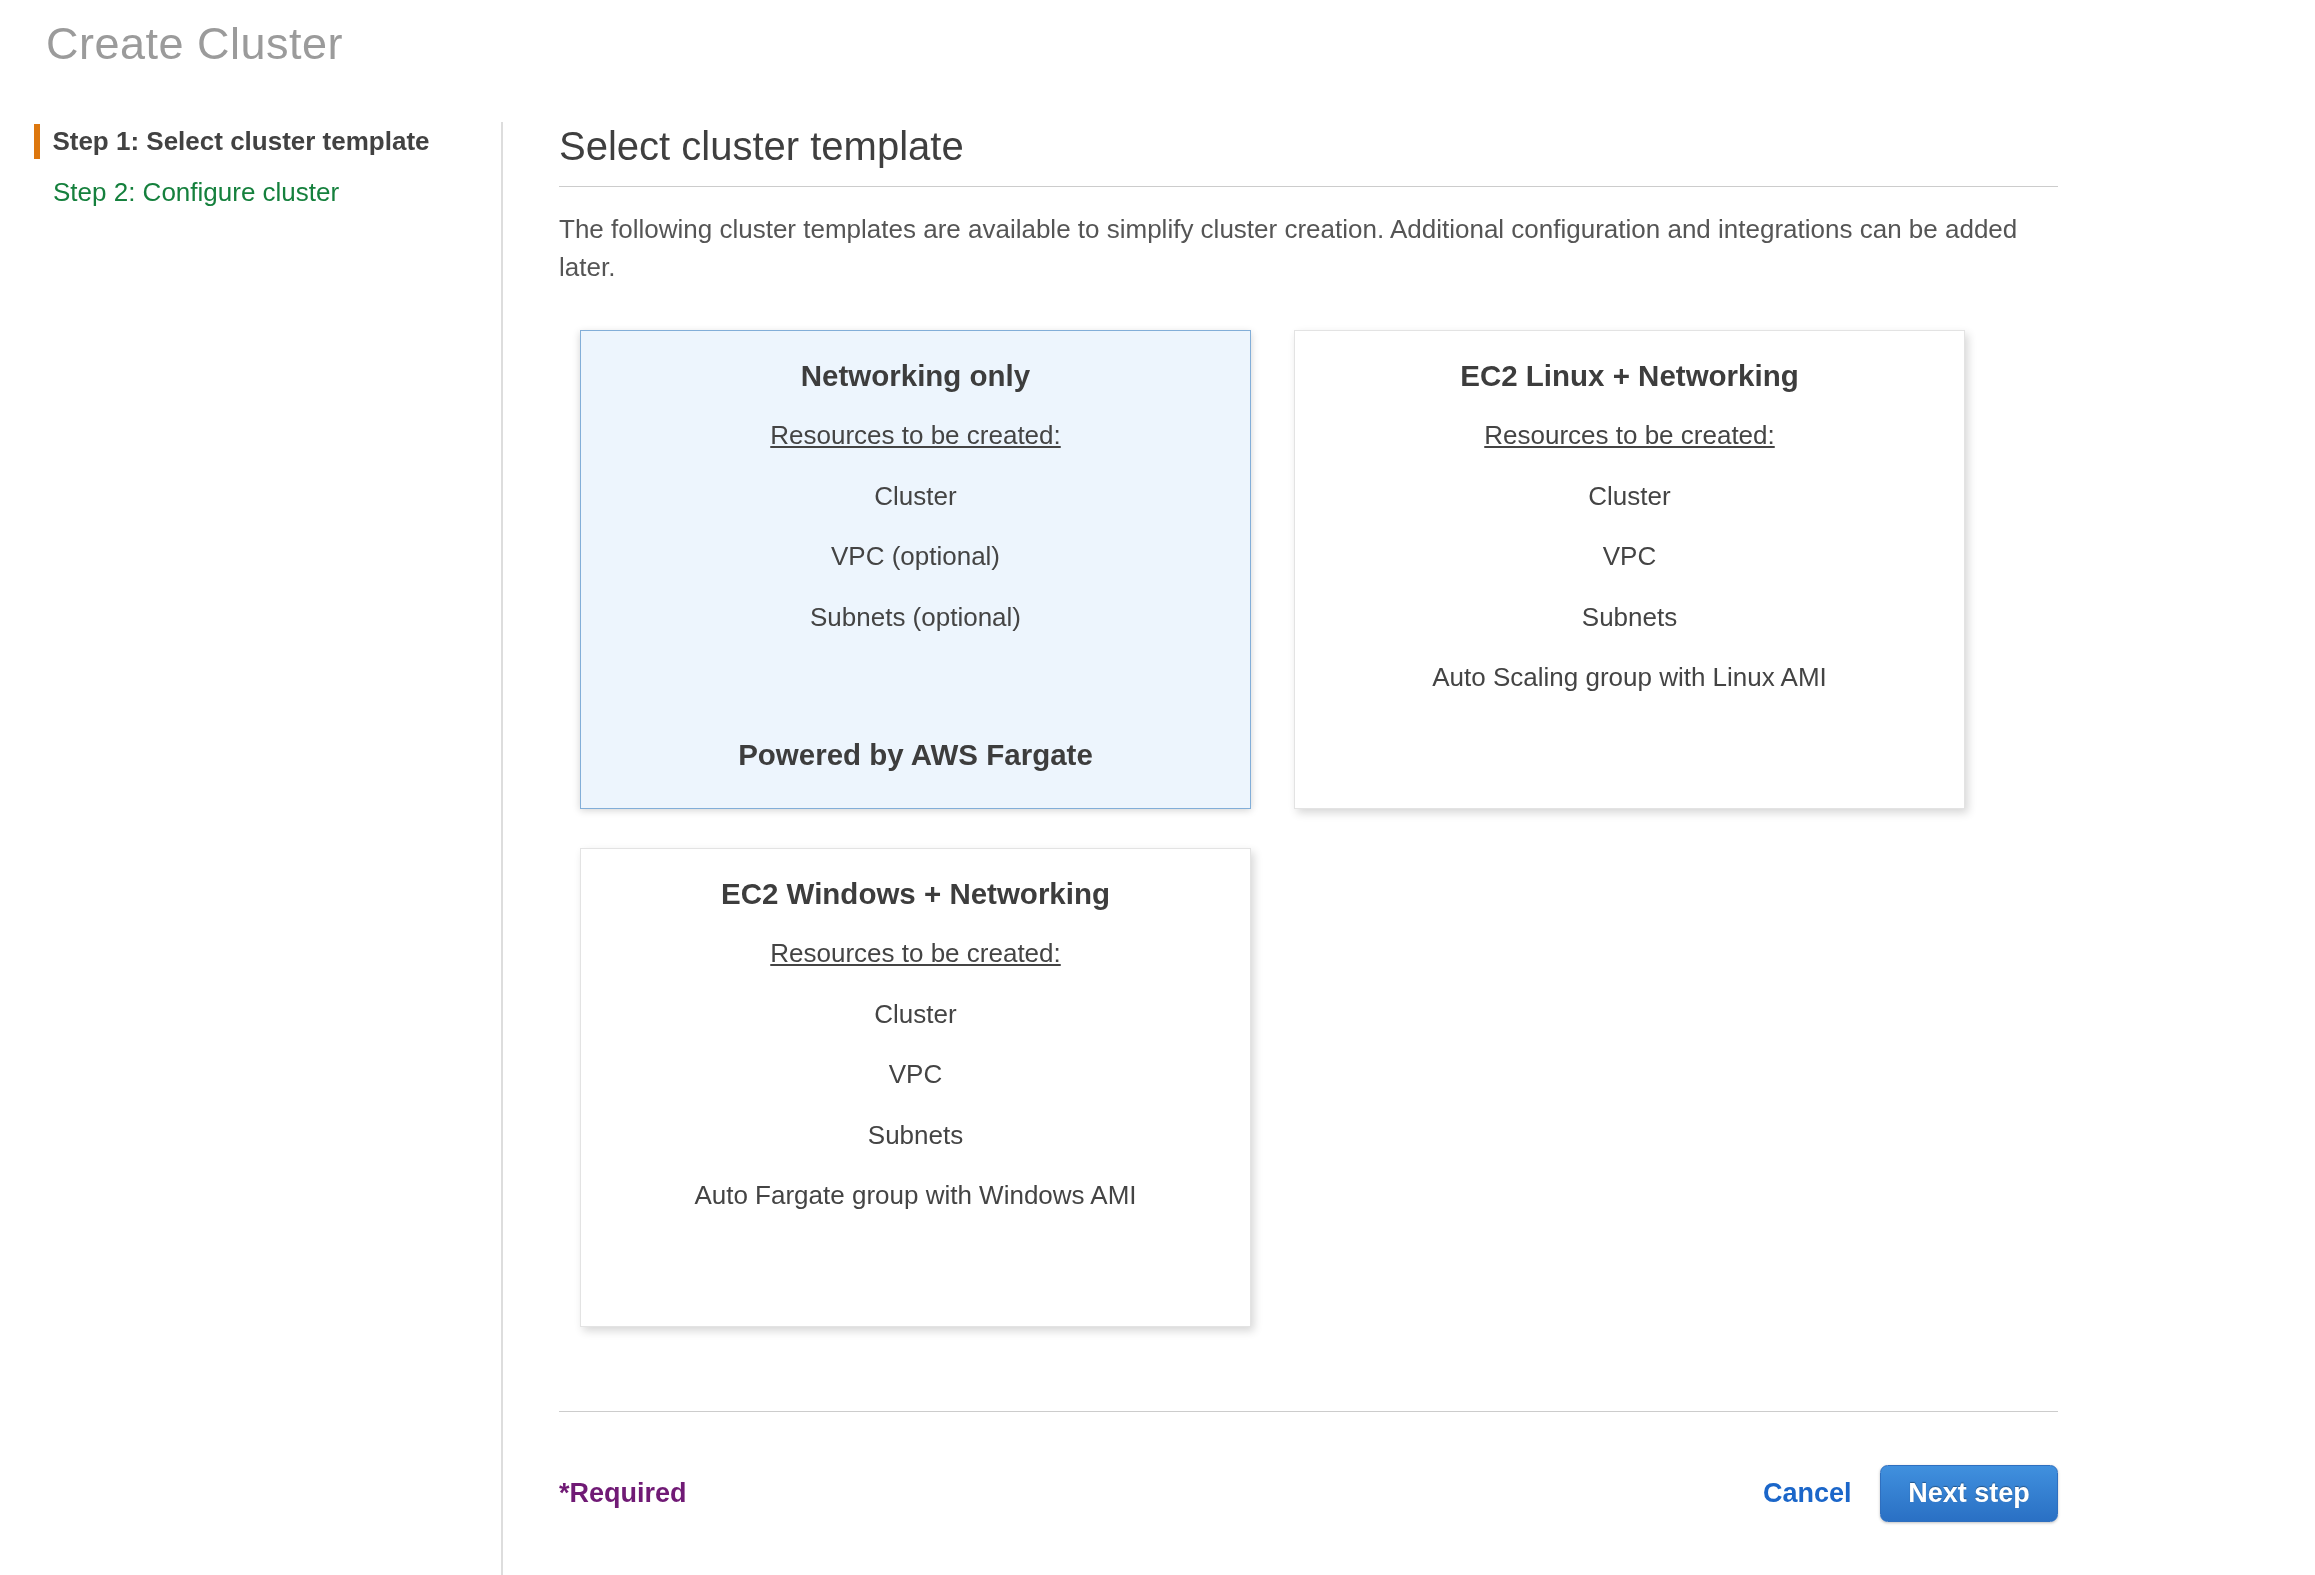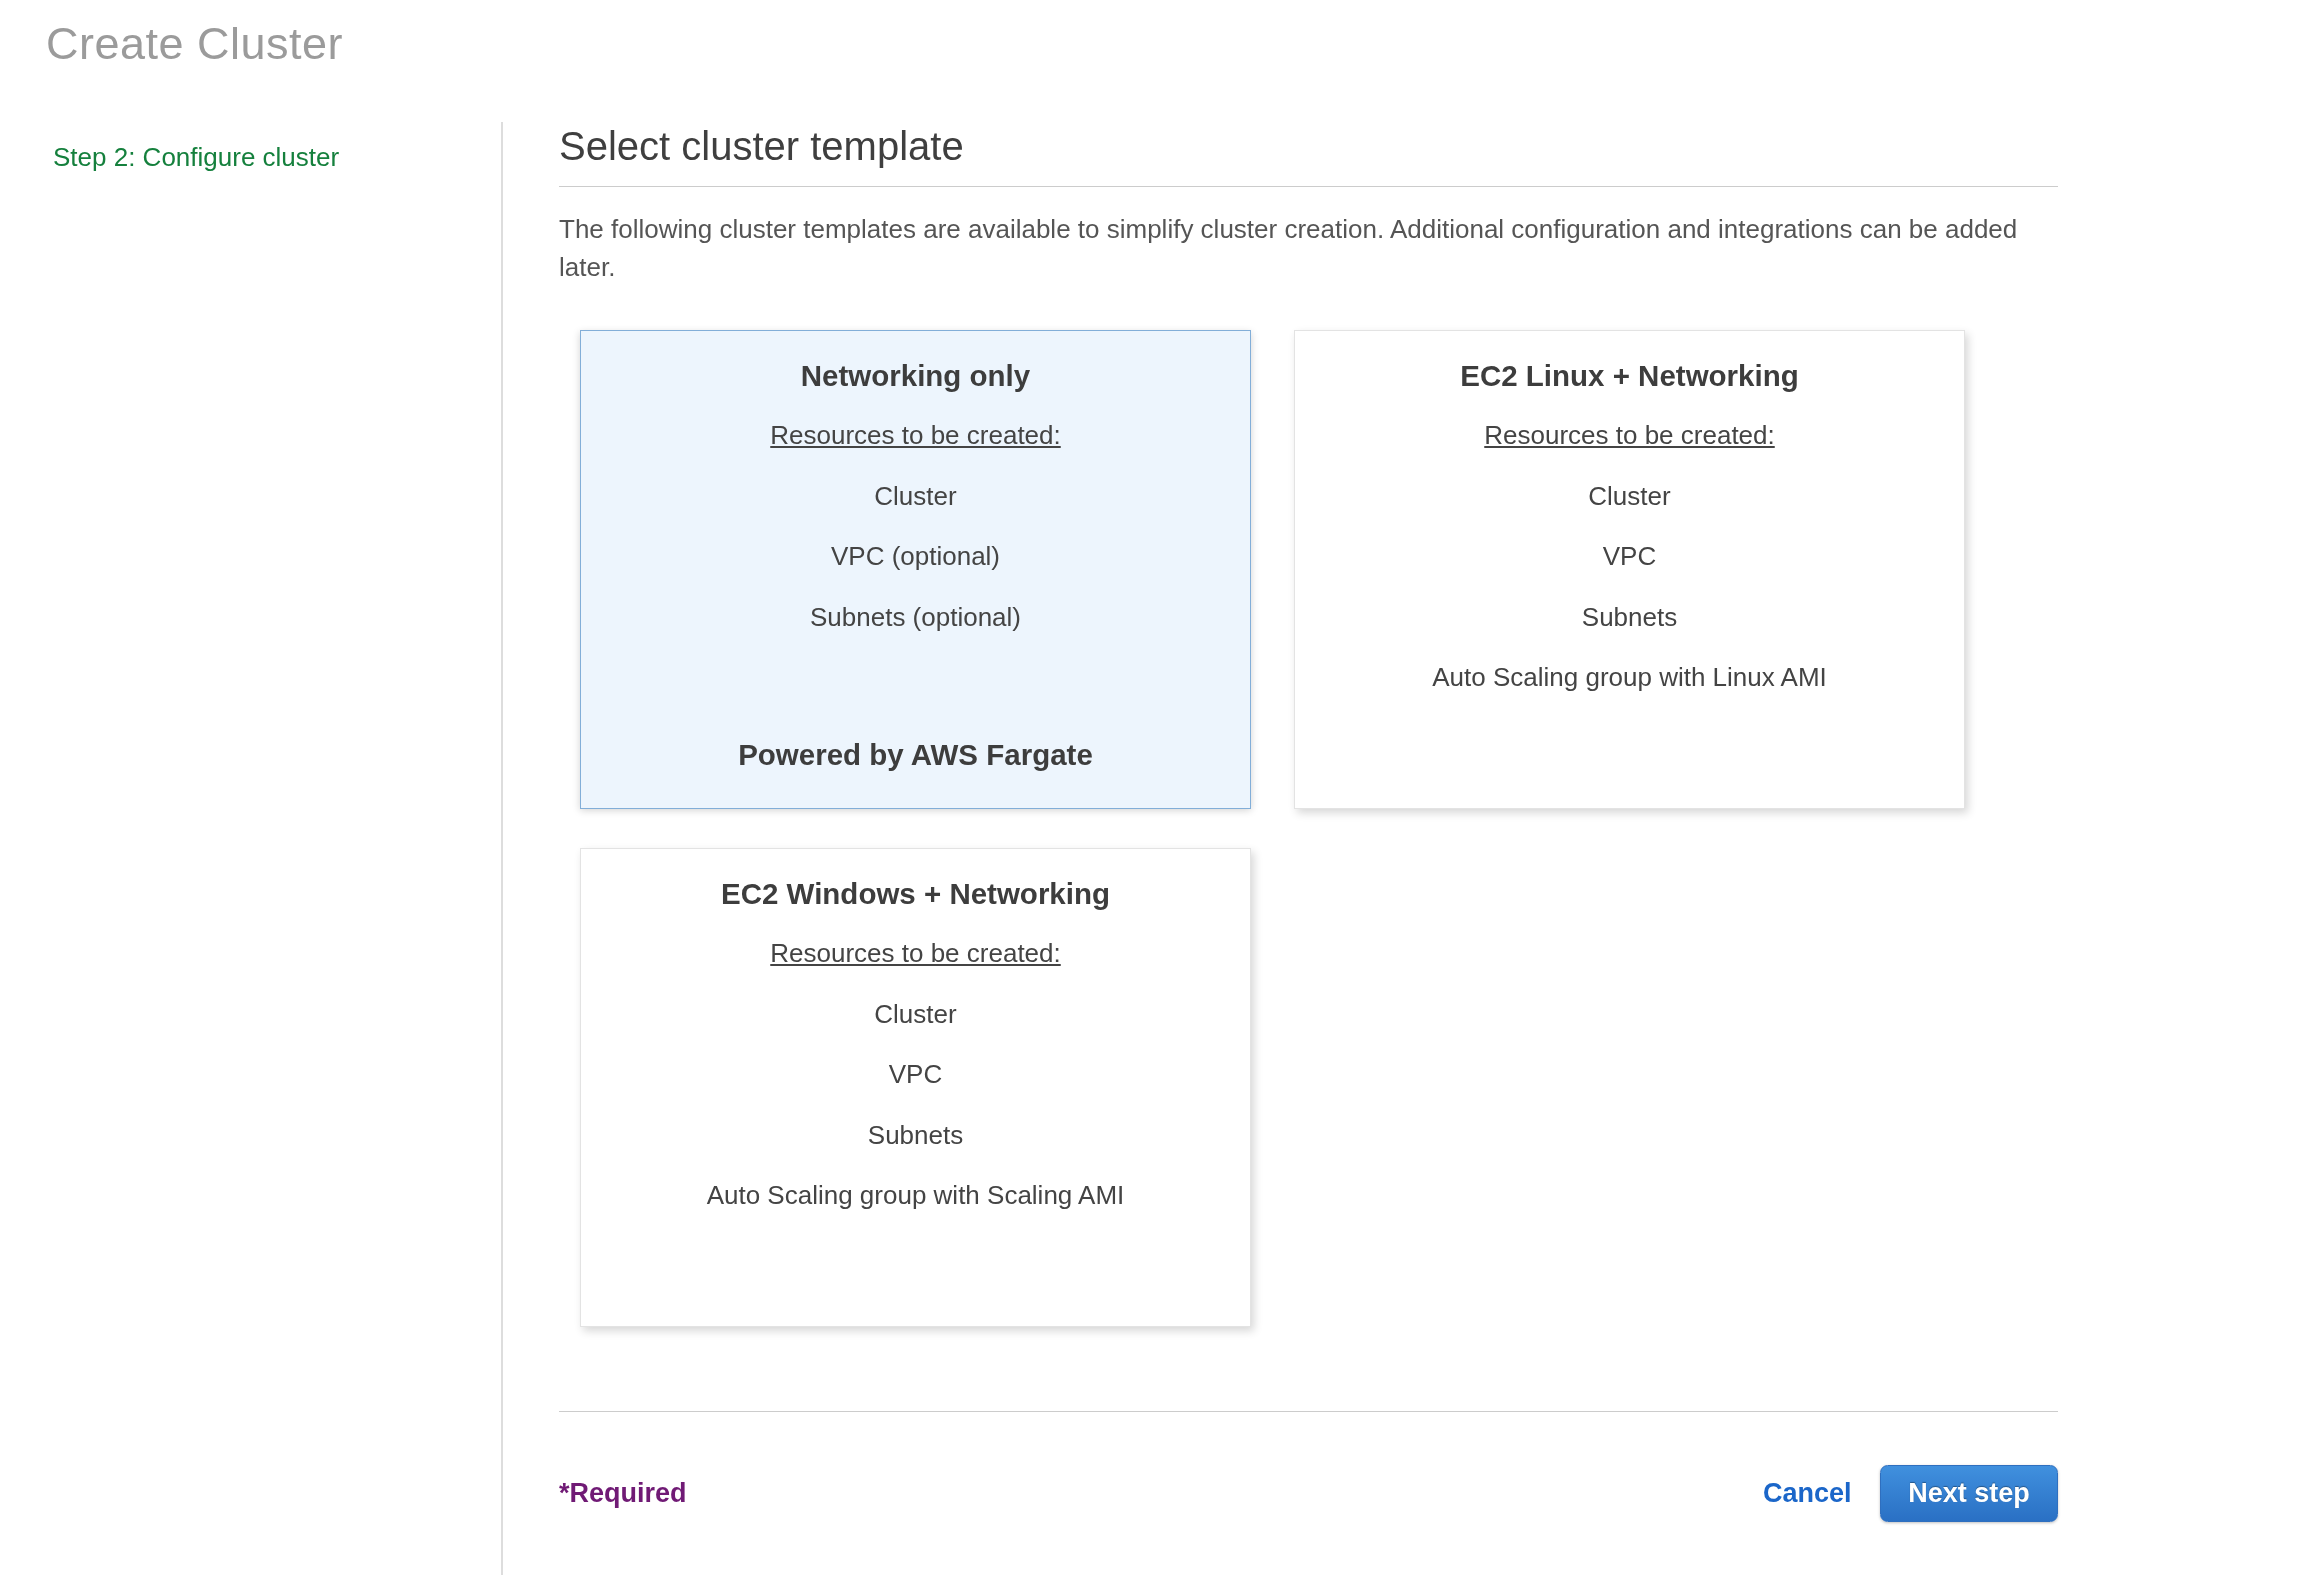--- a/index.html
+++ b/index.html
@@ -90,20 +90,21 @@
     cursor: pointer;
     text-align: center;
   }
 </style>
 </head>
 <body>
 
 <h1 class="page-title">Create Cluster</h1>
 
 <nav class="steps">
+  <div class="step active">Step 1: Select cluster template</div>
   <div class="step inactive">Step 2: Configure cluster</div>
 </nav>
 
 <div class="vdivider"></div>
 
 <main class="main">
   <h2 class="section-heading">Select cluster template</h2>
   <hr class="rule">
   <p class="desc">The following cluster templates are available to simplify cluster creation. Additional configuration and integrations can be added later.</p>
 
@@ -126,21 +127,21 @@
       <div class="res-item">Subnets</div>
       <div class="res-item">Auto Scaling group with Linux AMI</div>
     </div>
 
     <div class="card">
       <div class="card-title">EC2 Windows + Networking</div>
       <div class="res-label">Resources to be created:</div>
       <div class="res-item">Cluster</div>
       <div class="res-item">VPC</div>
       <div class="res-item">Subnets</div>
-      <div class="res-item">Auto Scaling group with Scaling AMI</div>
+      <div class="res-item">Auto Fargate group with Windows AMI</div>
     </div>
 
   </div>
 
   <hr class="rule bottom">
 
   <div class="footer">
     <div class="required">*Required</div>
     <div class="actions">
       <a class="cancel-link">Cancel</a>

